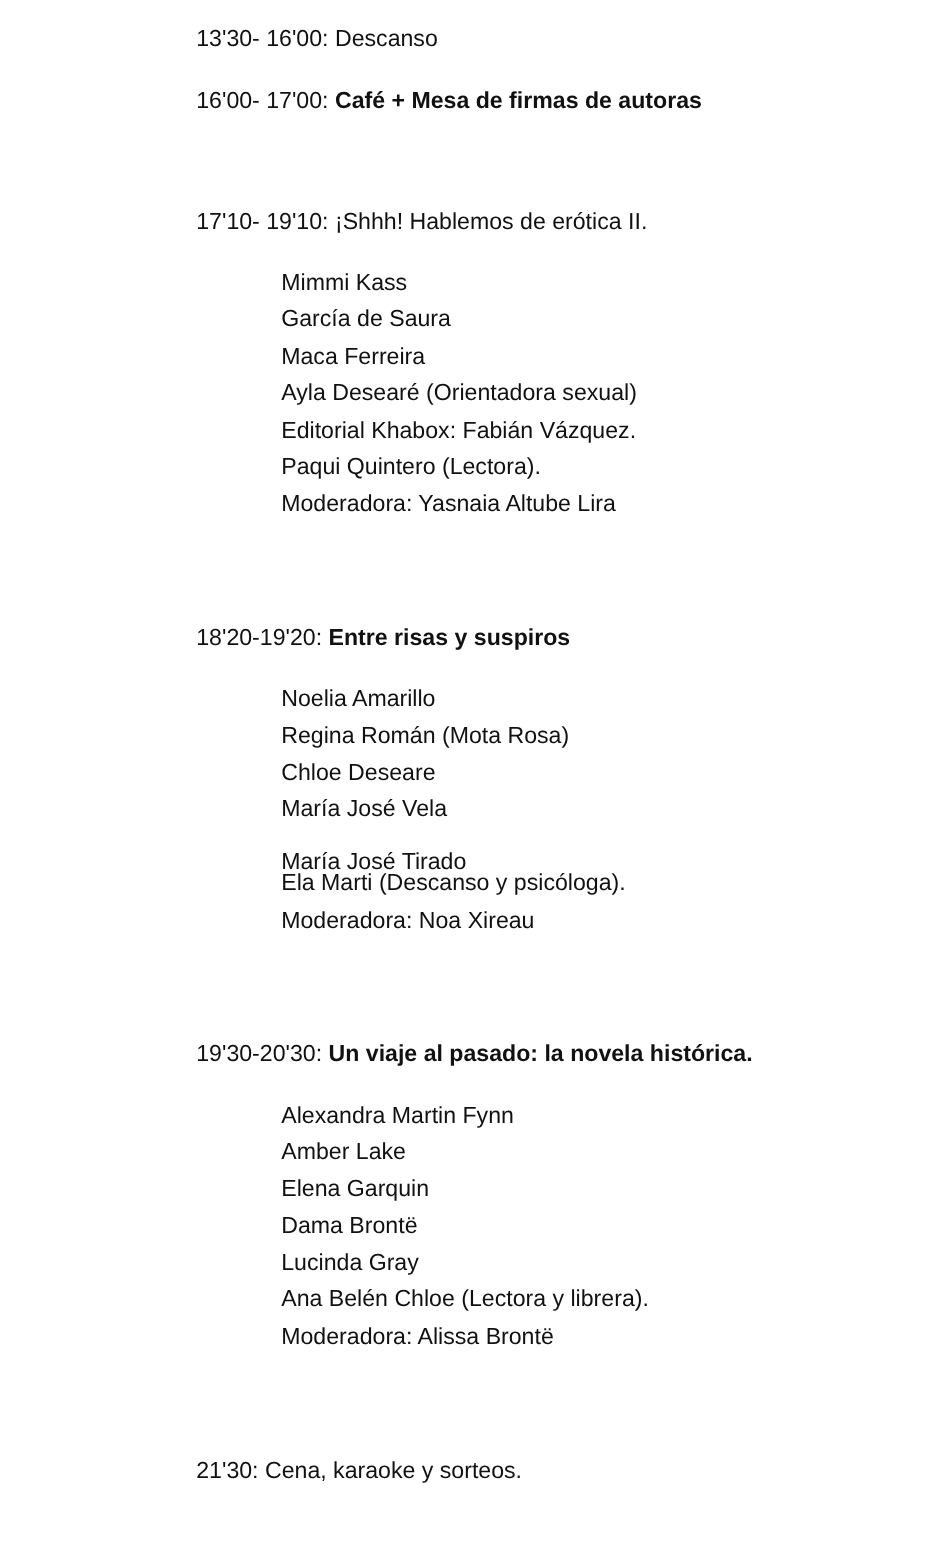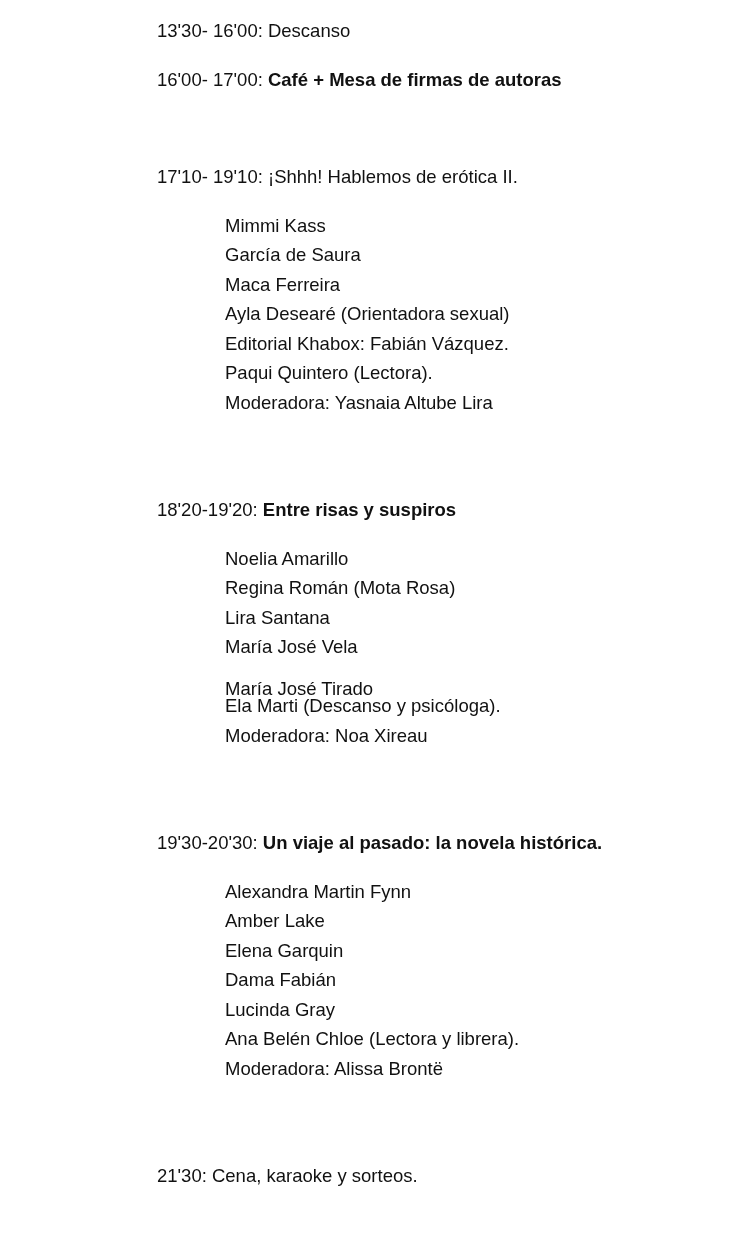--- a/index.html
+++ b/index.html
@@ -45,32 +45,32 @@
 <div class="line item" style="top:302px;text-align:right;">Ayla Desearé (Orientadora sexual)</div>
 <div class="line item" style="top:332px;">Editorial Khabox: Fabián Vázquez.</div>
 <div class="line item" style="top:361px;">Paqui Quintero (Lectora).</div>
 <div class="line item" style="top:391px;">Moderadora: Yasnaia Altube Lira</div>
 
 <div class="line heading" style="top:498px;text-align:center;">
   <span>18'20-19'20: </span><span class="bold">Entre risas y suspiros</span>
 </div>
 <div class="line item" style="top:547px;">Noelia Amarillo</div>
 <div class="line item" style="top:576px;">Regina Román (Mota Rosa)</div>
-<div class="line item" style="top:606px;">Lira Santana</div>
+<div class="line item" style="top:606px;">Chloe Deseare</div>
 <div class="line item" style="top:635px;">María José Vela</div>
 <div class="line item" style="top:665px;margin-top:12px;">María José Tirado</div>
 <div class="line item" style="top:694px;">Ela Marti (Descanso y psicóloga).</div>
 <div class="line item" style="top:724px;">Moderadora: Noa Xireau</div>
 
 <div class="line heading" style="top:831px;">
   <span>19'30-20'30: </span><span class="bold">Un viaje al pasado: la novela histórica.</span>
 </div>
 <div class="line item" style="top:880px;">Alexandra Martin Fynn</div>
 <div class="line item" style="top:909px;">Amber Lake</div>
 <div class="line item" style="top:939px;">Elena Garquin</div>
-<div class="line item" style="top:968px;">Dama Fabián</div>
+<div class="line item" style="top:968px;">Dama Brontë</div>
 <div class="line item" style="top:998px;">Lucinda Gray</div>
 <div class="line item" style="top:1027px;">Ana Belén Chloe (Lectora y librera).</div>
 <div class="line item" style="top:1057px;">Moderadora: Alissa Brontë</div>
 
 <div class="line heading" style="top:1164px;">
   <span>21'30: </span><span>Cena, karaoke y sorteos.</span>
 </div>
 
 </body></html>

